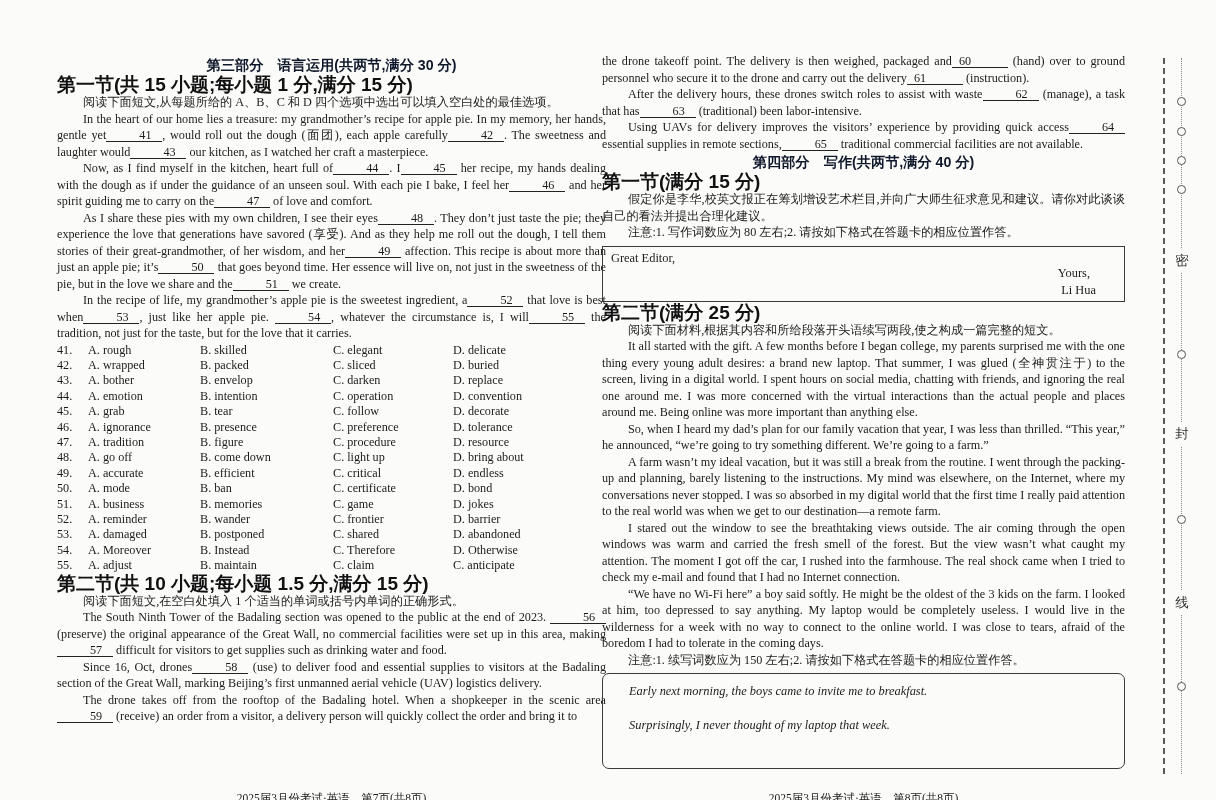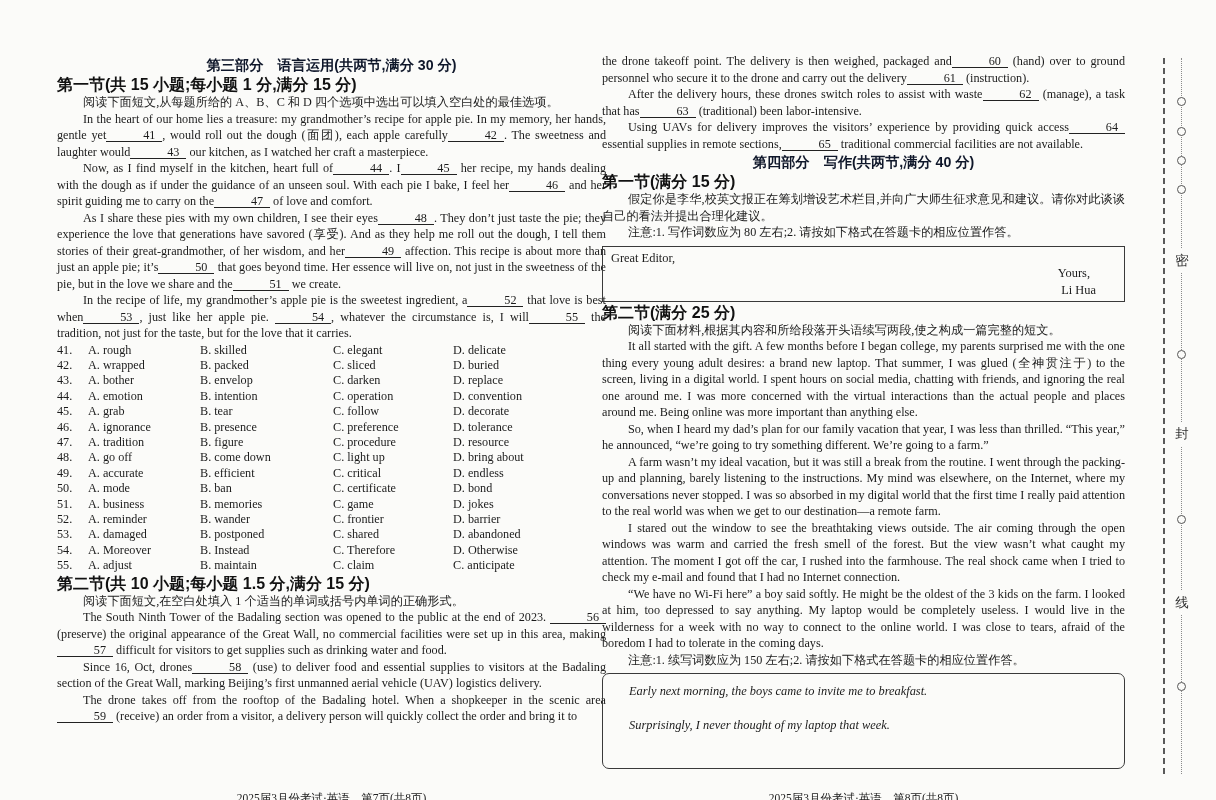--- a/index.html
+++ b/index.html
@@ -17,27 +17,27 @@
   .indent { text-indent:26px; }
 
   .part-title {
     text-align:center; font-weight:bold; text-indent:0;
     font-family:"Liberation Sans","DejaVu Sans",sans-serif;
     font-size:14.2px; line-height:20px; margin:0 0 1px 0; color:#0f172a;
   }
   .sec-head {
     font-weight:bold; text-indent:0;
     font-family:"Liberation Sans","DejaVu Sans",sans-serif;
-    font-size:16px; line-height:18px; margin:1px 0 0 0; color:#111;
+    font-size:19px; line-height:18px; margin:1px 0 0 0; color:#111;
   }
   .cn-line { font-size:12.6px; }
 
   .blank {
     display:inline-block; min-width:42px; padding:0 7px;
-    border-bottom:1px solid #222; text-align:right;
+    border-bottom:1px solid #222; text-align:left;
     line-height:11px; font-size:12.2px;
   }
 
   
   #questions { margin:1px 0 0 0;font-family:Liberation Serif, serif; }
   .q-row {
     display:grid; grid-template-columns:31px 112px 133px 120px 1fr;
     font-size:12.2px; line-height:15.4px; text-align:left;
   }
   .q-opt { white-space:nowrap; }

